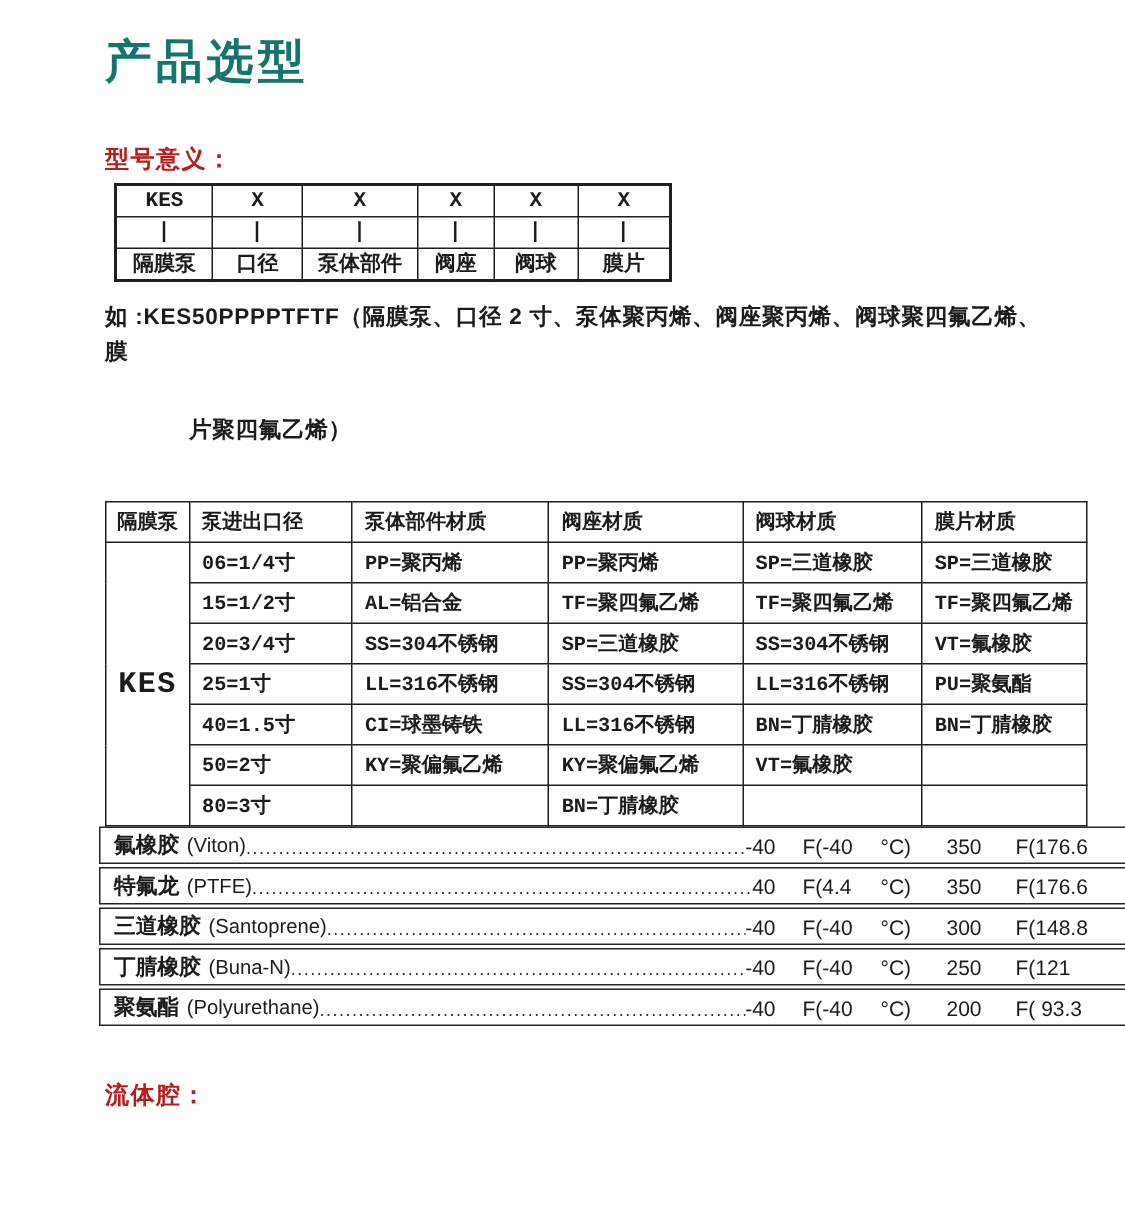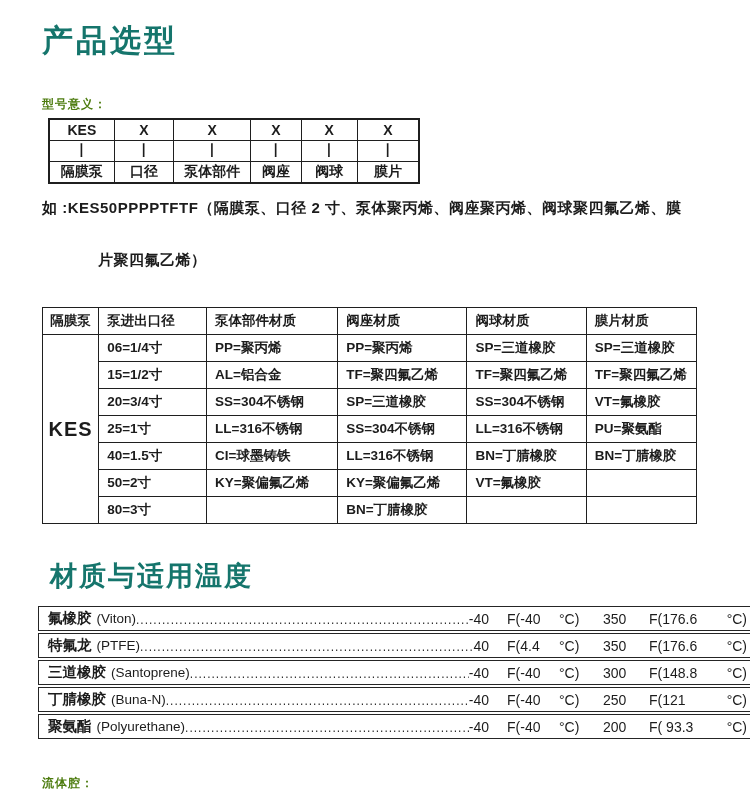--- a/index.html
+++ b/index.html
@@ -1,38 +1,38 @@
 <!DOCTYPE html>
 <html><head>
 <meta charset="utf-8">
 <style>
   html,body{margin:0;padding:0;background:#ffffff;}
   body{
     width:750px;height:806px;overflow:hidden;
     font-family:"Liberation Sans","DejaVu Sans",sans-serif;
     color:#111;
   }
-  .page{padding:14px 44px 0 40px;}
+  .page{padding:14px 44px 0 68px;}
 
   
   .h1{
     font-size:31px;font-weight:bold;color:#15756c;
     letter-spacing:3px;margin:6px 0 34px 2px;
   }
   .h2{
     font-size:27px;font-weight:bold;color:#15756c;
     letter-spacing:2px;margin:34px 0 12px 10px;
   }
   .sub-label{
-    font-size:12px;font-weight:bold;color:#4d7c0f;
+    font-size:16px;font-weight:bold;color:#b91c1c;
     margin:0 0 5px 2px;letter-spacing:1px;
   }
 
   
-  table{border-collapse:collapse;}
+  table{border-collapse:collapse;font-family:Liberation Mono, monospace;}
   .model-table{width:372px;margin-left:8px;border:2px solid #1f1f1f;}
   .model-table td{
     border:1px solid #1f1f1f;text-align:center;
     font-size:14px;font-weight:bold;color:#1c1c1c;
     height:20px;padding:0 2px;
   }
   .model-table .c0{width:64px;}
   .model-table .c1{width:60px;}
   .model-table .c2{width:80px;}
   .model-table .c3{width:50px;}
@@ -189,21 +189,20 @@
     <tr>
       <td>80=3寸</td>
       <td></td>
       <td>BN=丁腈橡胶</td>
       <td></td>
       <td></td>
     </tr>
   </tbody>
     </table>
 
-  <div class="h2">材质与适用温度</div>
 
 
   <div class="temp-table">
     <div class="temp-row">
       <span class="tname">氟橡胶</span>
       <span class="ten">(Viton)</span>
       <span class="dots"></span>
       <span class="minf">-40</span>
       <span class="copen">F(-40</span>
       <span class="cunit">°C)</span>

